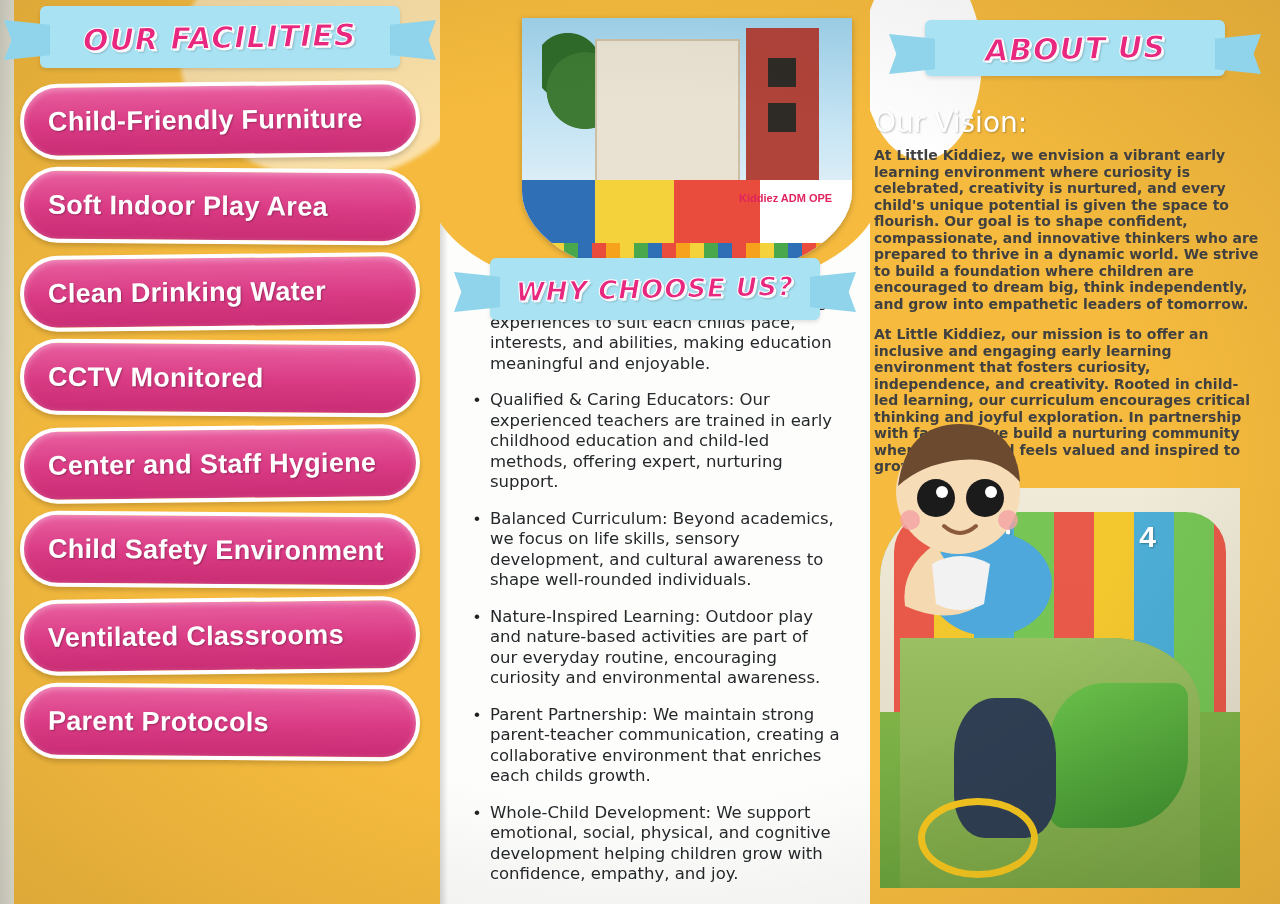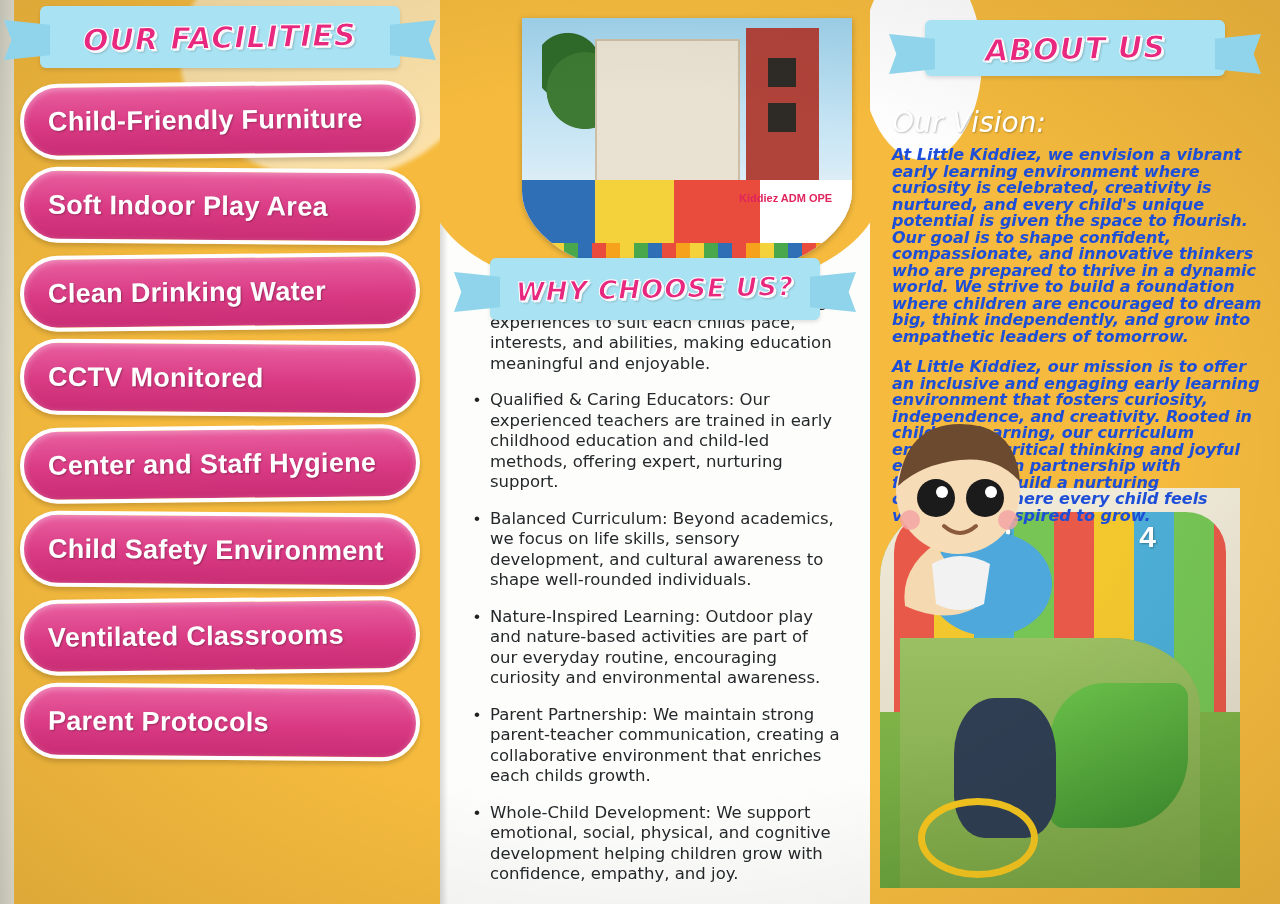--- a/index.html
+++ b/index.html
@@ -164,35 +164,34 @@
     background: #f6bb3e;
     overflow: hidden;
   }
   .right-white {
     position:absolute; left:-8px; top:-40px; width:120px; height:200px;
     background:#fff; border-radius:50%;
   }
   .ribbon-right-wrap { position: relative; z-index: 5; padding-top: 14px; }
   .about-body {
     position: relative; z-index: 4;
-    padding: 14px 18px 0 22px;
+    padding: 14px 18px 0 4px;
     color: #3b2a10;
-    font-style: italic;
   }
   .about-h {
     font-family: "DejaVu Sans", sans-serif;
     font-size: 28px; font-weight: 400;
     color: #ffffff;
     text-shadow: 1px 1px 2px rgba(0,0,0,.25);
     margin: 2px 0 6px;
   }
   .about-p {
     font-family: "DejaVu Sans", sans-serif;
-    font-size: 16px; line-height: 16.5px;
-    color: #1d4ed8; font-weight: 600;
+    font-size: 14px; line-height: 16.5px;
+    color: #404040; font-weight: 600;
     margin: 8px 0 14px;
   }
   .photo-bottom-right {
     position:absolute; right:0; bottom:0; width:360px; height:400px;
     border-top-left-radius: 120px 90px;
     overflow:hidden;
     background:#8ab648;
   }
   .pbr-wall{ position:absolute; inset:0 0 42% 0; background:linear-gradient(180deg,#f0ead8,#e5decb); }
   .pbr-doors{ position:absolute; top:6%; left:4%; right:4%; height:50%;

